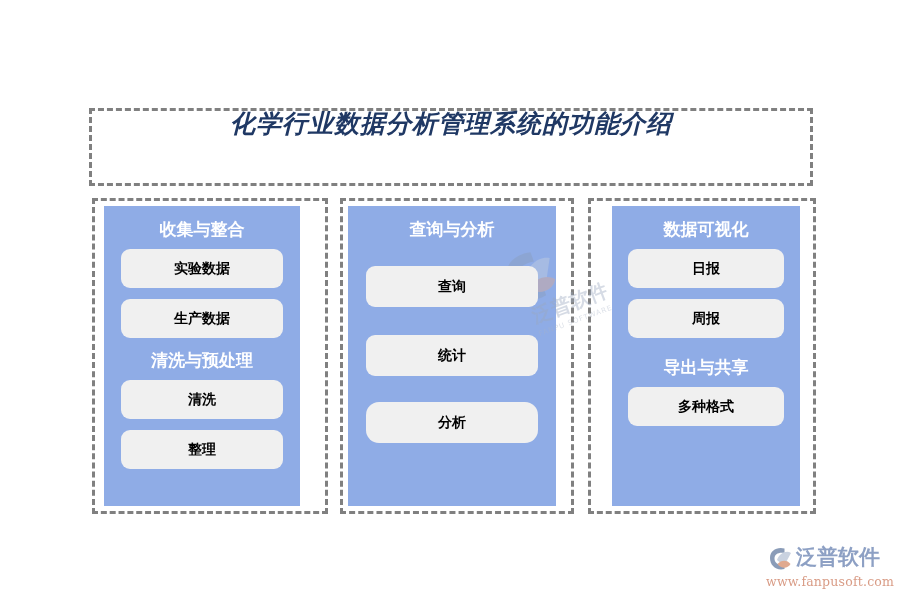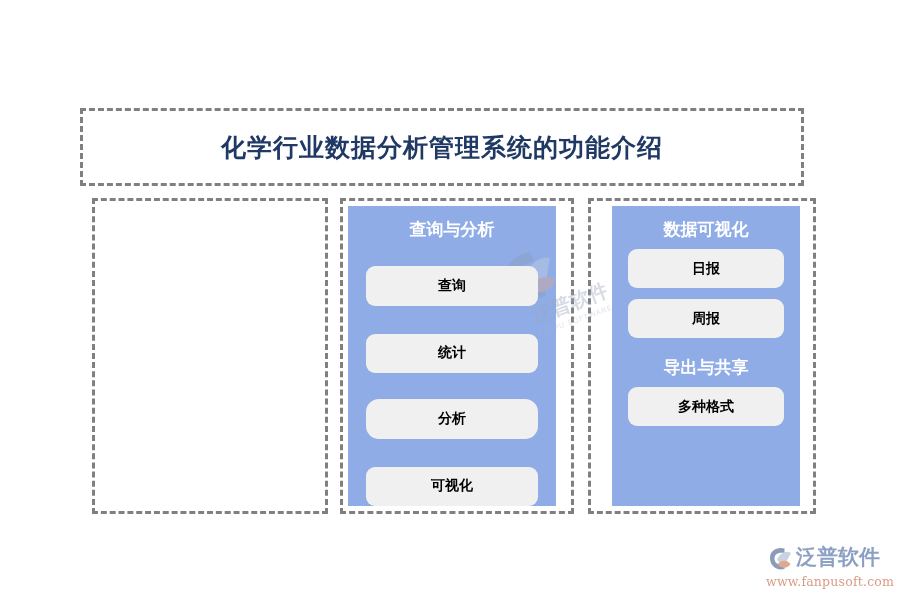--- a/index.html
+++ b/index.html
@@ -15,28 +15,28 @@
   #stage {
     position: relative;
     width: 900px;
     height: 600px;
     background: #ffffff;
   }
 
   
   .title-frame {
     position: absolute;
-    left: 80px;
+    left: 89px;
     top: 108px;
     width: 724px;
     height: 78px;
     border: 3px dashed #808080;
     display: flex;
-    align-items: center;
     justify-content: center;
+    font-style: italic;
   }
   .title-text {
     font-size: 25px;
     font-weight: bold;
     color: #1F3864;
     letter-spacing: 1px;
     white-space: nowrap;
     line-height: 1;
   }
 
@@ -166,28 +166,37 @@
 <div id="stage">
 
   <div class="title-frame">
     <div class="title-text">化学行业数据分析管理系统的功能介绍</div>
   </div>
 
   <div class="col-frame" id="col-frame-0"></div>
   <div class="col-frame" id="col-frame-1"></div>
   <div class="col-frame" id="col-frame-2"></div>
 
+  <div class="panel" id="panel-0">
+    <div class="panel-inner">
+      <div class="group-header g1">收集与整合</div>
+      <div class="item-box">实验数据</div>
+      <div class="item-box">生产数据</div>
+      <div class="group-header g2">清洗与预处理</div>
+      <div class="item-box">清洗</div>
+      <div class="item-box">整理</div>
+    </div>
+  </div>
 
   <div class="panel" id="panel-1">
     <div class="panel-inner">
       <div class="group-header g1">查询与分析</div>
       <div class="item-box">查询</div>
       <div class="item-box">统计</div>
       <div class="item-box gap">分析</div>
-      <div class="item-box">可视化</div>
     </div>
   </div>
 
   <div class="panel" id="panel-2">
     <div class="panel-inner">
       <div class="group-header g1">数据可视化</div>
       <div class="item-box">日报</div>
       <div class="item-box">周报</div>
       <div class="group-header g2">导出与共享</div>
       <div class="item-box">多种格式</div>

